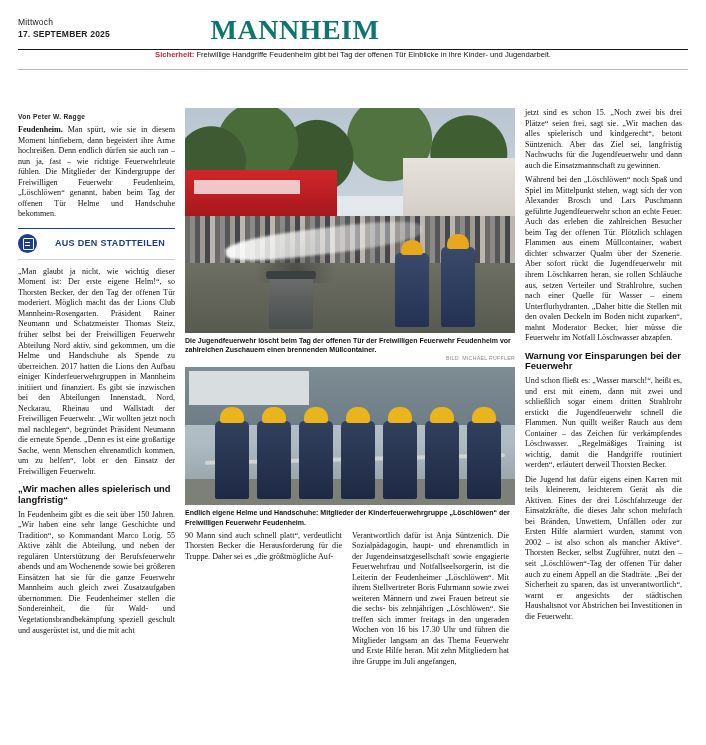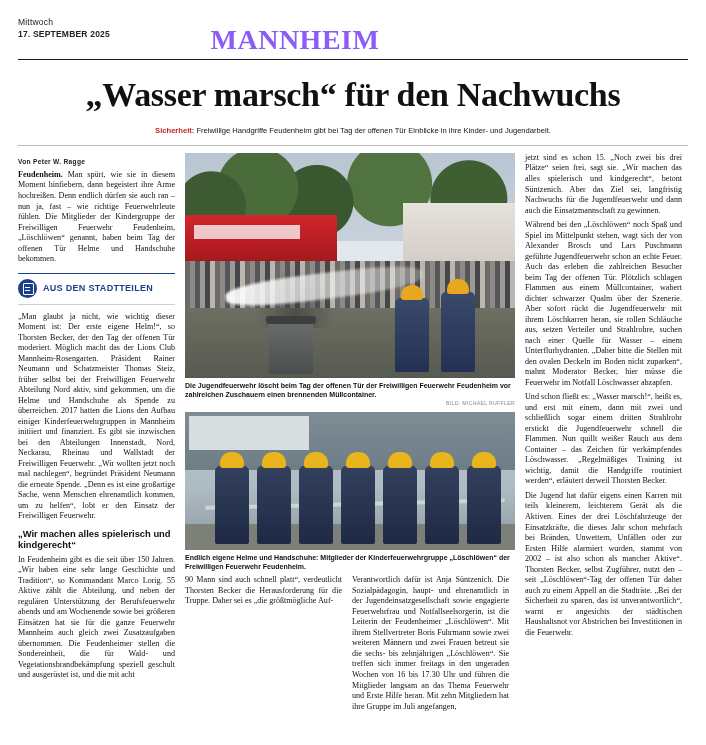--- a/index.html
+++ b/index.html
@@ -38,24 +38,24 @@
     letter-spacing: .2px;
     padding-top: 2px;
   }
   .masthead-date .weekday { font-weight: 400; }
   .masthead-date .date { font-weight: 700; text-align: right; }
   .masthead-title {
     font-family: "Liberation Serif", serif;
     font-weight: 700;
     font-size: 28px;
     line-height: 1;
-    color: #8b5cf6;
+    color: #0f766e;
     letter-spacing: .5px;
     margin-right: 148px;
-    margin-top: 12px;
+    margin-top: 2px;
   }
   .masthead-spacer { width: 60px; }
 
   
   .headline {
     text-align: center;
     font-family: "Liberation Serif", serif;
     font-weight: 700;
     font-size: 34px;
     line-height: 1.08;
@@ -76,21 +76,21 @@
     border-top: .8px solid #b9b9b9;
     margin: 0 0 7px 0;
   }
 
   
   .columns {
     display: flex;
     gap: 10px;
     align-items: flex-start;
   }
-  .col { width: 157px; }
+  .col { width: 157px; margin-top: 31px; }
   .col.wide { width: 330px; }
   .col.right { width: 157px; }
 
   .byline {
     font-family: "Liberation Sans", sans-serif;
     font-size: 6.6px;
     font-weight: 700;
     letter-spacing: .3px;
     color: #222;
     margin-bottom: 5px;
@@ -116,21 +116,21 @@
   }
 
   
   .teaser {
     border-top: 1px solid #1b3f8b;
     border-bottom: .8px solid #cfcfcf;
     margin: 8px 0 7px 0;
     padding: 5px 0 6px 0;
     display: flex;
     align-items: center;
-    gap: 6px;
+    gap: 18px;
   }
   .teaser-icon {
     width: 19px; height: 19px;
     flex: 0 0 19px;
     background: #1b3f8b;
     border-radius: 50%;
     position: relative;
   }
   .teaser-icon::before {
     content: "";
@@ -262,21 +262,20 @@
 
   <div class="masthead">
     <div class="masthead-date">
       <div class="weekday">Mittwoch</div>
       <div class="date">17. SEPTEMBER 2025</div>
     </div>
     <div class="masthead-title">MANNHEIM</div>
     <div class="masthead-spacer"></div>
   </div>
 
-  <div class="headline">„Wasser marsch“ für den Nachwuchs</div>
 
   <div class="kicker">
     <b>Sicherheit:</b><span> Freiwillige Handgriffe Feudenheim gibt bei Tag der offenen Tür Einblicke in ihre Kinder- und Jugendarbeit.</span>
   </div>
 
   <div class="rule-top"></div>
 
   <div class="columns">
 
     <div class="col">
@@ -287,21 +286,21 @@
         <span class="lead">Feudenheim.</span><span> Man spürt, wie sie in diesem Moment hinfiebern, dann begeistert ihre Arme hochreißen. Denn endlich dürfen sie auch ran – nun ja, fast – wie richtige Feuerwehrleute fühlen. Die Mitglieder der Kindergruppe der Freiwilligen Feuerwehr Feudenheim, „Löschlöwen“ genannt, haben beim Tag der offenen Tür Helme und Handschuhe bekommen.</span>
       </p>
 
       <div class="teaser">
         <div class="teaser-icon"></div>
         <div class="teaser-text">AUS DEN STADTTEILEN</div>
       </div>
 
       <p class="body">„Man glaubt ja nicht, wie wichtig dieser Moment ist: Der erste eigene Helm!“, so Thorsten Becker, der den Tag der offenen Tür moderiert. Möglich macht das der Lions Club Mannheim-Rosengarten. Präsident Rainer Neumann und Schatzmeister Thomas Steiz, früher selbst bei der Freiwilligen Feuerwehr Abteilung Nord aktiv, sind gekommen, um die Helme und Handschuhe als Spende zu überreichen. 2017 hatten die Lions den Aufbau einiger Kinderfeuerwehrgruppen in Mannheim initiiert und finanziert. Es gibt sie inzwischen bei den Abteilungen Innenstadt, Nord, Neckarau, Rheinau und Wallstadt der Freiwilligen Feuerwehr. „Wir wollten jetzt noch mal nachlegen“, begründet Präsident Neumann die erneute Spende. „Denn es ist eine großartige Sache, wenn Menschen ehrenamtlich kommen, um zu helfen“, lobt er den Einsatz der Freiwilligen Feuerwehr.</p>
 
-      <div class="sub-head">„Wir machen alles spielerisch und kindgerecht“</div>
+      <div class="sub-head">„Wir machen alles spielerisch und langfristig“</div>
 
       <p class="body">In Feudenheim gibt es die seit über 150 Jahren. „Wir haben eine sehr lange Geschichte und Tradition“, so Kommandant Marco Lorig. 55 Aktive zählt die Abteilung, und neben der regulären Unterstützung der Berufsfeuerwehr abends und am Wochenende sowie bei größeren Einsätzen hat sie für die ganze Feuerwehr Mannheim auch gleich zwei Zusatzaufgaben übernommen. Die Feudenheimer stellen die Sondereinheit, die für Wald- und Vegetationsbrandbekämpfung speziell geschult und ausgerüstet ist, und die mit acht</p>
     </div>
 
     <div class="col wide">
 
       <div class="photo p1">
         <div class="sky"></div>
         <div class="trees"></div>
         <div class="truck"></div>
@@ -339,18 +338,19 @@
         </div>
         <div style="width:157px;">
           <p class="body">Verantwortlich dafür ist Anja Süntzenich. Die Sozialpädagogin, haupt- und ehrenamtlich in der Jugendeinsatzgesellschaft sowie engagierte Feuerwehrfrau und Notfallseelsorgerin, ist die Leiterin der Feudenheimer „Löschlöwen“. Mit ihrem Stellvertreter Boris Fuhrmann sowie zwei weiteren Männern und zwei Frauen betreut sie die sechs- bis zehnjährigen „Löschlöwen“. Sie treffen sich immer freitags in den ungeraden Wochen von 16 bis 17.30 Uhr und führen die Mitglieder langsam an das Thema Feuerwehr und Erste Hilfe heran. Mit zehn Mitgliedern hat ihre Gruppe im Juli angefangen,</p>
         </div>
       </div>
     </div>
 
     <div class="col right">
       <p class="body">jetzt sind es schon 15. „Noch zwei bis drei Plätze“ seien frei, sagt sie. „Wir machen das alles spielerisch und kindgerecht“, betont Süntzenich. Aber das Ziel sei, langfristig Nachwuchs für die Jugendfeuerwehr und dann auch die Einsatzmannschaft zu gewinnen.</p>
       <p class="body">Während bei den „Löschlöwen“ noch Spaß und Spiel im Mittelpunkt stehen, wagt sich der von Alexander Brosch und Lars Puschmann geführte Jugendfeuerwehr schon an echte Feuer. Auch das erleben die zahlreichen Besucher beim Tag der offenen Tür. Plötzlich schlagen Flammen aus einem Müllcontainer, wabert dichter schwarzer Qualm über der Szenerie. Aber sofort rückt die Jugendfeuerwehr mit ihrem Löschkarren heran, sie rollen Schläuche aus, setzen Verteiler und Strahlrohre, suchen nach einer Quelle für Wasser – einem Unterflurhydranten. „Daher bitte die Stellen mit den ovalen Deckeln im Boden nicht zuparken“, mahnt Moderator Becker, hier müsse die Feuerwehr im Notfall Löschwasser abzapfen.</p>
+      <div class="sub-head">Warnung vor Einsparungen bei der Feuerwehr</div>
       <p class="body">Und schon fließt es: „Wasser marsch!“, heißt es, und erst mit einem, dann mit zwei und schließlich sogar einem dritten Strahlrohr erstickt die Jugendfeuerwehr schnell die Flammen. Nun quillt weißer Rauch aus dem Container – das Zeichen für verkämpfendes Löschwasser. „Regelmäßiges Training ist wichtig, damit die Handgriffe routiniert werden“, erläutert derweil Thorsten Becker.</p>
       <p class="body">Die Jugend hat dafür eigens einen Karren mit teils kleinerem, leichterem Gerät als die Aktiven. Eines der drei Löschfahrzeuge der Einsatzkräfte, die dieses Jahr schon mehrfach bei Bränden, Unwettern, Unfällen oder zur Ersten Hilfe alarmiert wurden, stammt von 2002 – ist also schon als mancher Aktive“. Thorsten Becker, selbst Zugführer, nutzt den – seit „Löschlöwen“-Tag der offenen Tür daher auch zu einem Appell an die Stadträte. „Bei der Sicherheit zu sparen, das ist unverantwortlich“, warnt er angesichts der städtischen Haushaltsnot vor Abstrichen bei Investitionen in die Feuerwehr.</p>
     </div>
 
   </div>
 </div>
 
 </body></html>

